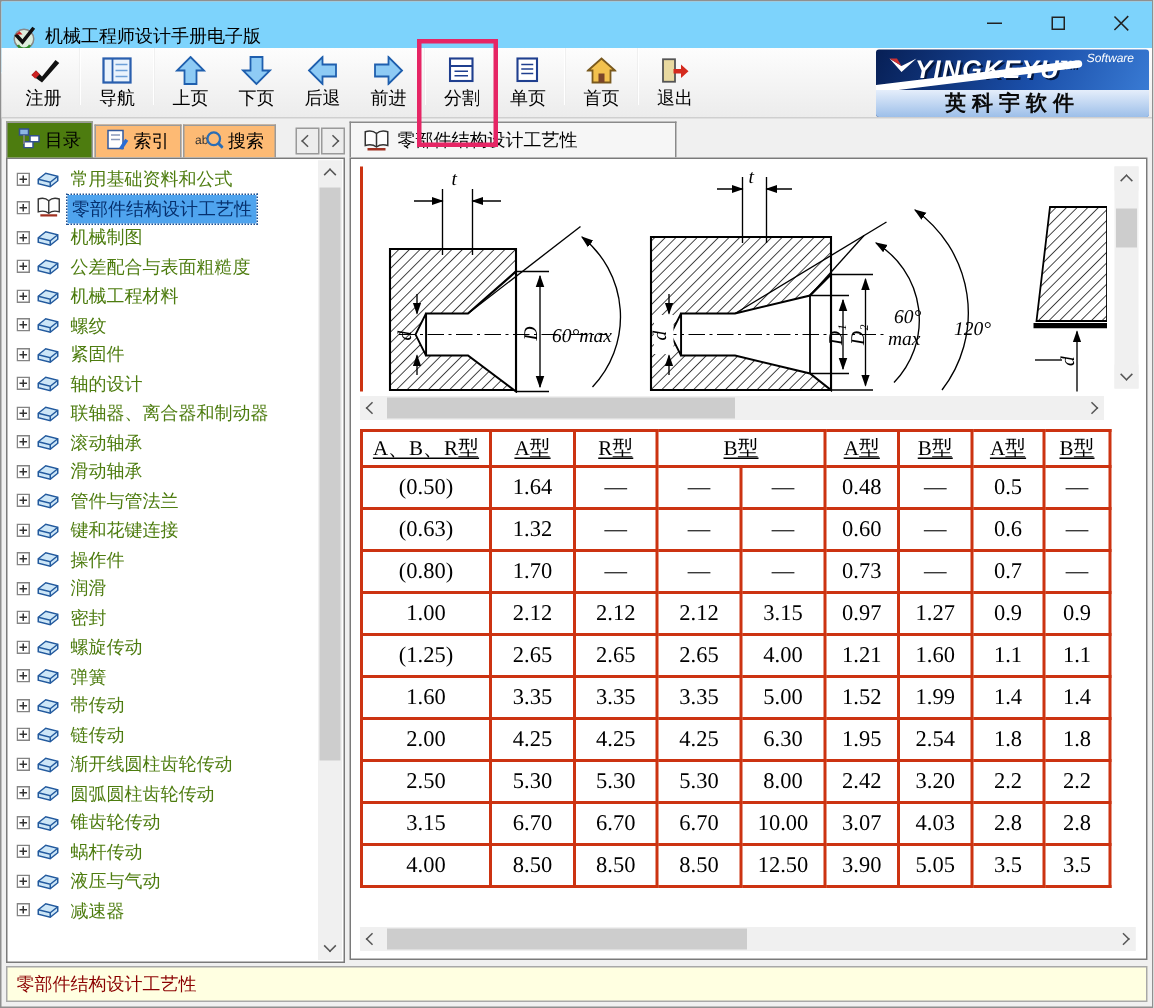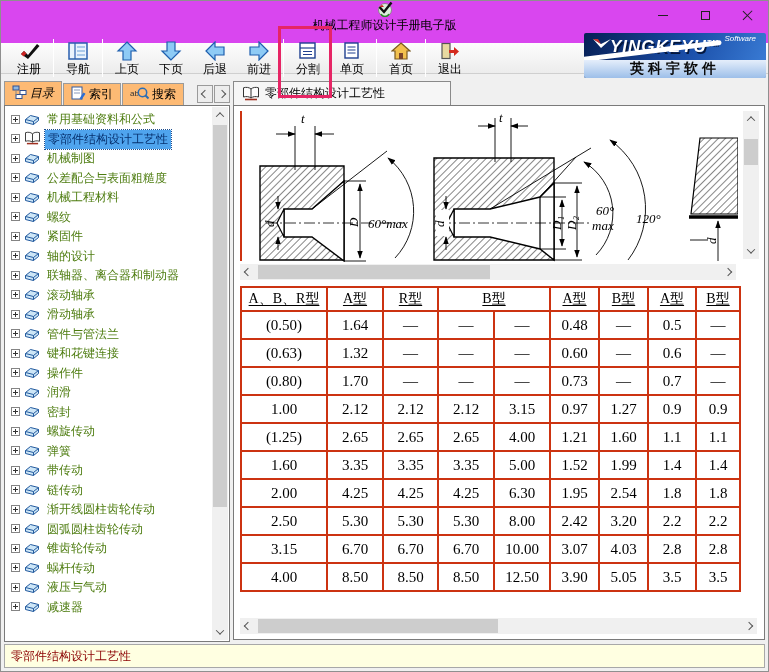--- a/index.html
+++ b/index.html
@@ -1,33 +1,33 @@
 <!DOCTYPE html>
 <html><head>
 <meta charset="utf-8">
 <style>
   * { margin:0; padding:0; box-sizing:border-box; }
   html,body { width:769px; height:672px; }
   body { font-family:"Liberation Sans", sans-serif; background:#f0f0f0; position:relative; overflow:hidden; }
   .window { position:absolute; inset:0; border:1px solid #8f8f8f; background:#f0f0f0; }
 
   
-  .titlebar { position:absolute; top:0; left:0; right:0; height:48px; background:#d946ef; display:flex; align-items:center; border-bottom:1px solid #ececec;flex-direction:column; }
+  .titlebar { position:absolute; top:0; left:0; right:0; height:48px; background:#7dd3fc; display:flex; align-items:center; border-bottom:1px solid #ececec; }
   .app-icon { margin:0 6px 0 7px; width:16px; height:16px; }
   .title-text { font-size:12px; color:#000; }
   .win-controls { position:absolute; right:0; top:0; height:29px; display:flex; }
   .win-btn { width:42px; height:29px; display:flex; align-items:center; justify-content:center; }
   .glyph-min { width:10px; height:1px; background:#222; }
   .glyph-max { width:9px; height:9px; border:1px solid #222; }
   .glyph-close { width:11px; height:11px; position:relative; }
   .glyph-close:before,.glyph-close:after { content:""; position:absolute; left:5px; top:-1px; width:1.4px; height:13px; background:#222; }
   .glyph-close:before { transform:rotate(45deg);} .glyph-close:after { transform:rotate(-45deg);}
 
   
-  .toolbar { position:absolute; top:42px; left:0; right:0; height:31px; background:linear-gradient(#fdfdfd,#ececec); border-bottom:1px solid #cfcfcf; display:flex; align-items:center; padding-left:6px; }
+  .toolbar { position:absolute; top:31px; left:0; right:0; height:47px; background:linear-gradient(#fdfdfd,#ececec); border-bottom:1px solid #cfcfcf; display:flex; padding-left:6px; }
   .tbtn { width:44px; height:44px; display:flex; flex-direction:column; align-items:center; justify-content:center; gap:2px; }
   .tbtn .ticon { height:20px; display:flex; align-items:center; justify-content:center; }
   .tbtn .tlabel { font-size:12px; color:#000; line-height:12px; }
   .tsep { width:1px; height:38px; background:#c6c6c6; border-right:1px solid #fff; margin:0 2px; }
 
   
   .logo { position:absolute; right:2px; top:32px; width:182px; height:45px; background:linear-gradient(115deg,#071f55,#1a4ea8 55%,#3c7fd8); overflow:hidden; border-radius:2px; }
   .logo .swoosh { position:absolute; left:-12px; top:16px; width:150px; height:5px; background:#fff; transform:rotate(-7deg); border-radius:3px; }
   .logo .software { position:absolute; top:1px; right:10px; font-size:8px; color:#fff; font-style:italic;text-align:right; }
   .logo .brand { position:absolute; top:4px; left:26px; font-size:17px; font-style:italic; font-weight:bold; color:#fff; letter-spacing:1px; text-shadow:1.5px 1.5px 0 #04173d; }
@@ -36,21 +36,21 @@
   .logo .strip { position:absolute; bottom:0; left:0; right:0; height:18px; background:linear-gradient(#e5eefb,#9dbfe9); display:flex; align-items:center; justify-content:center; }
   .logo .cn { font-size:14px; font-weight:bold; color:#0a0a0a; letter-spacing:4px; }
 
   
   .annotation { position:absolute; left:277px; top:25px; width:54px; height:72px; border:3px solid #e62565; z-index:90; pointer-events:none; }
 
   
   .sidebar { position:absolute; left:3px; top:80px; width:226px; height:561px; }
   .side-tabs { height:24px; display:flex; align-items:flex-end; }
   .stab { height:22px; display:flex; align-items:center; gap:3px; padding:0 7px; font-size:12px; border:1px solid #9a9a9a; border-bottom:none; background:#fdba74; margin-right:1px; }
-  .stab.active { background:#fdba74; height:24px; position:relative; z-index:2;font-style:italic; }
+  .stab.active { background:#4d7c0f; height:24px; position:relative; z-index:2; }
   .tab-scroll { margin-left:auto; display:flex; gap:1px; padding-bottom:2px; }
   .tab-scroll .sq { width:16px; height:18px; border:1px solid #9a9a9a; background:#ededed; font-size:7px; color:#444; display:flex; align-items:center; justify-content:center; }
   .tree-panel { position:absolute; top:24px; left:0; right:0; bottom:0; border:1px solid #7a7a7a; background:#fff; overflow:hidden; padding:4px 0 0 3px; }
   .trow { height:19.5px; display:flex; align-items:center; gap:4px; font-size:12px; white-space:nowrap; }
   .trow .lbl { padding:1px 3px; color:#4d7c0f; }
   .trow.sel .lbl { background:#4fa4ee; color:#06306e; outline:1px dotted #1d4e8f; }
   .exp { flex:0 0 auto; margin-left:3px; }
   .bicon { flex:0 0 auto; }
   .tree-sb { position:absolute; right:1px; top:1px; bottom:1px; width:16px; background:#f0f0f0; }
 

